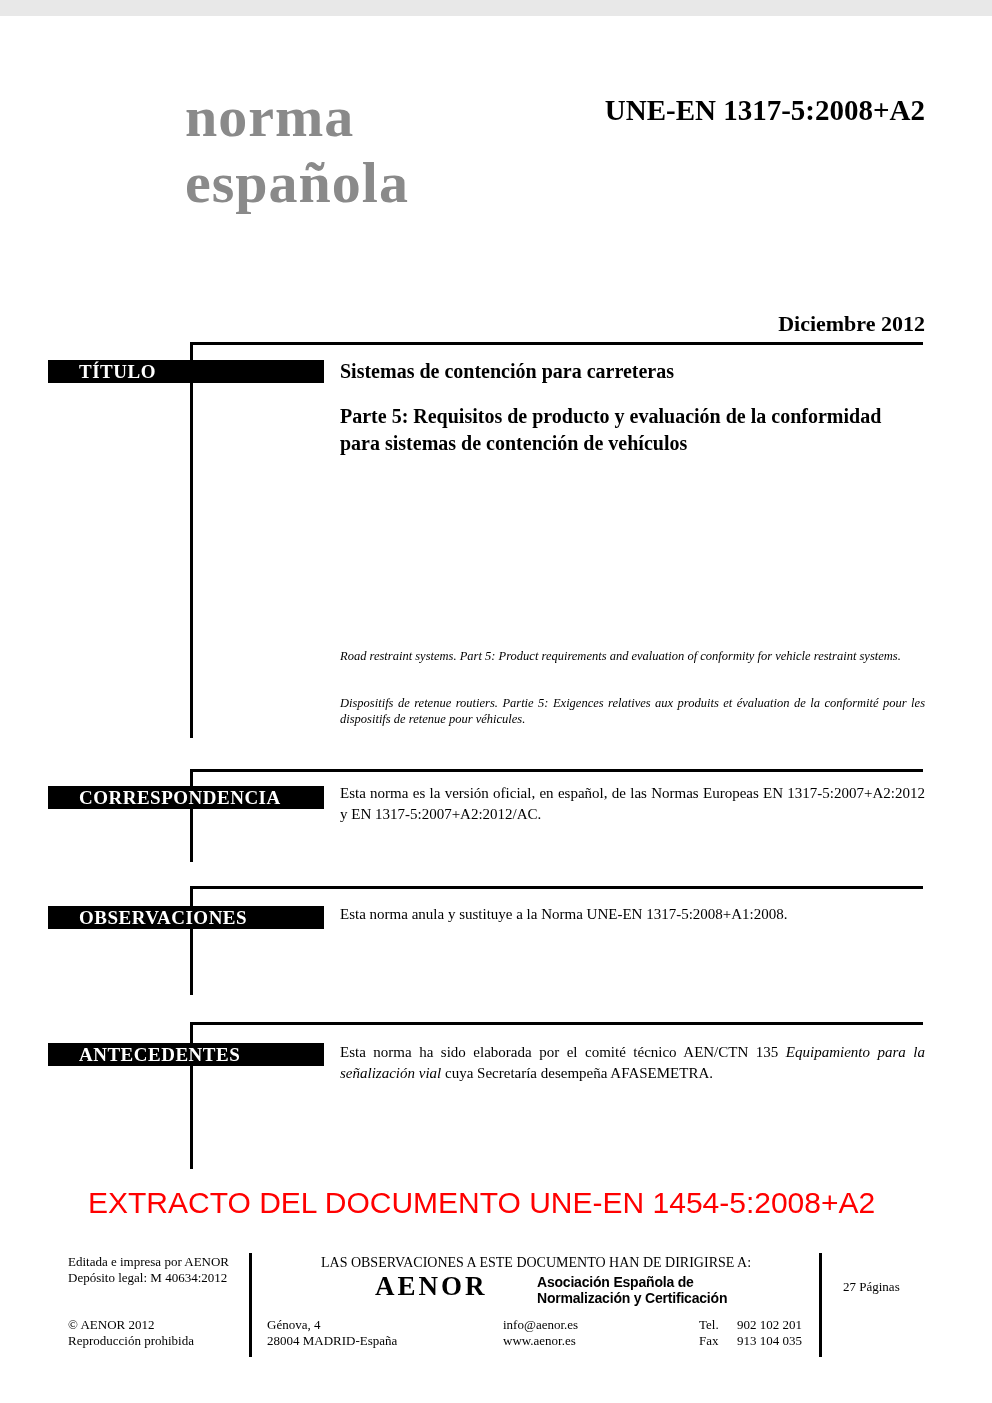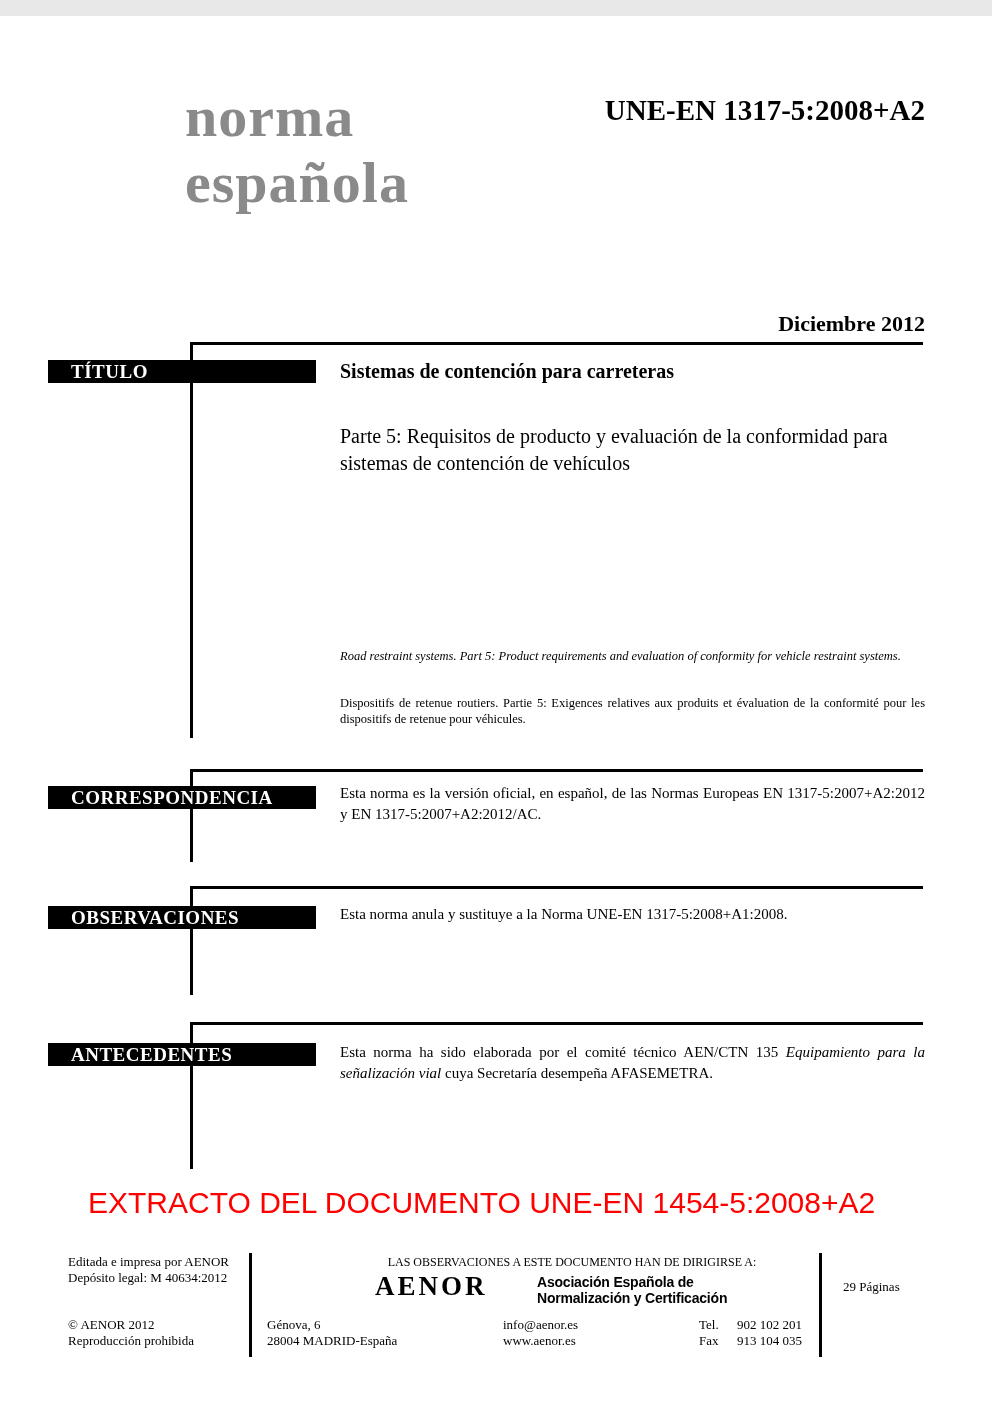--- a/index.html
+++ b/index.html
@@ -27,47 +27,47 @@
     font-weight:bold;font-size:22px;
   }
   
   .rule{position:absolute;left:190px;width:733px;height:3px;background:#000;}
   .vline{position:absolute;left:190px;width:3px;background:#000;}
   .bar{
     position:absolute;left:48px;width:268px;height:23px;
     background:#000;color:#fff;
     font-weight:bold;font-size:19px;
     display:flex;align-items:center;
-    padding-left:0;
+    padding-left:8px;
   }
   .bar span{padding-left:23px;letter-spacing:0.5px;}
   .body-col{position:absolute;left:340px;width:585px;}
   .t-main{top:344px;font-weight:bold;font-size:20px;}
-  .t-part{top:407px;font-weight:normal;font-size:20px;line-height:27px;}
+  .t-part{top:387px;font-weight:bold;font-size:20px;line-height:27px;}
   .t-en{top:632px;font-style:italic;font-size:12.5px;line-height:16px;text-align:justify;}
-  .t-fr{top:679px;font-size:12.5px;line-height:16px;text-align:justify;}
+  .t-fr{top:679px;font-style:italic;font-size:12.5px;line-height:16px;text-align:justify;}
   .s-body{font-size:15px;line-height:21px;text-align:justify;}
   .c-body{top:767px;}
   .o-body{top:888px;}
   .a-body{top:1026px;}
   .ital{font-style:italic;}
   
   .extract{
     position:absolute;left:88px;top:1170px;
     font-family:"Liberation Sans", sans-serif;
     font-size:30px;color:#ff0000;letter-spacing:0px;white-space:nowrap;
   }
   
   .foot{font-size:13px;line-height:16px;}
   .f-edited{position:absolute;left:68px;top:1238px;}
   .f-copy{position:absolute;left:68px;top:1301px;}
   .f-div{position:absolute;width:3px;top:1237px;height:104px;background:#000;}
   .f-div1{left:249px;}
   .f-div2{left:819px;}
-  .f-obs{position:absolute;left:252px;top:1239px;width:568px;text-align:center;font-size:12px;padding-left:36px;}
+  .f-obs{position:absolute;left:252px;top:1239px;width:568px;text-align:center;font-size:14px;}
   .f-aenor{
     position:absolute;left:375px;top:1250px;
     font-weight:bold;font-size:27px;letter-spacing:3px;line-height:40px;
   }
   .f-aenor-sub{
     position:absolute;left:537px;top:1258px;
     font-family:"Liberation Sans", sans-serif;
     font-weight:bold;font-size:14px;line-height:16px;letter-spacing:-0.2px;
   }
   .f-addr{position:absolute;left:267px;top:1301px;}
@@ -136,35 +136,35 @@
 
   <div class="f-obs">LAS OBSERVACIONES A ESTE DOCUMENTO HAN DE DIRIGIRSE A:</div>
 
   <div class="f-aenor">AENOR</div>
   <div class="f-aenor-sub">
     <div>Asociación Española de</div>
     <div>Normalización y Certificación</div>
   </div>
 
   <div class="foot f-addr">
-    <div>Génova, 6</div>
+    <div>Génova, 4</div>
     <div>28004 MADRID-España</div>
   </div>
 
   <div class="foot f-contact">
     <div>info@aenor.es</div>
     <div>www.aenor.es</div>
   </div>
 
   <div class="foot f-telfax">
     <div class="row">
       <span class="lbl">Tel.</span>
       <span>902 102 201</span>
     </div>
     <div class="row">
       <span class="lbl">Fax</span>
       <span>913 104 035</span>
     </div>
   </div>
 
-  <div class="foot f-pages">29 Páginas</div>
+  <div class="foot f-pages">27 Páginas</div>
 
 </div>
 
 </body></html>

